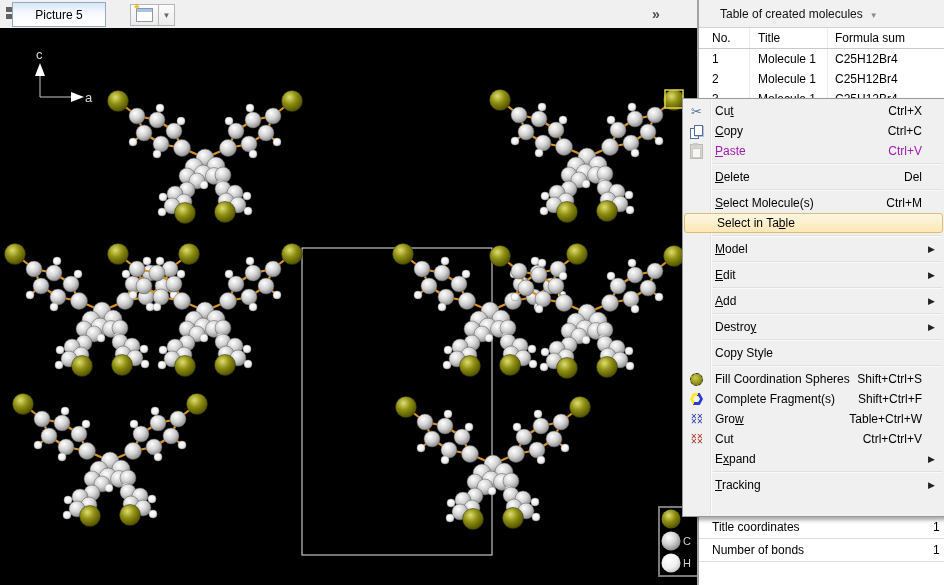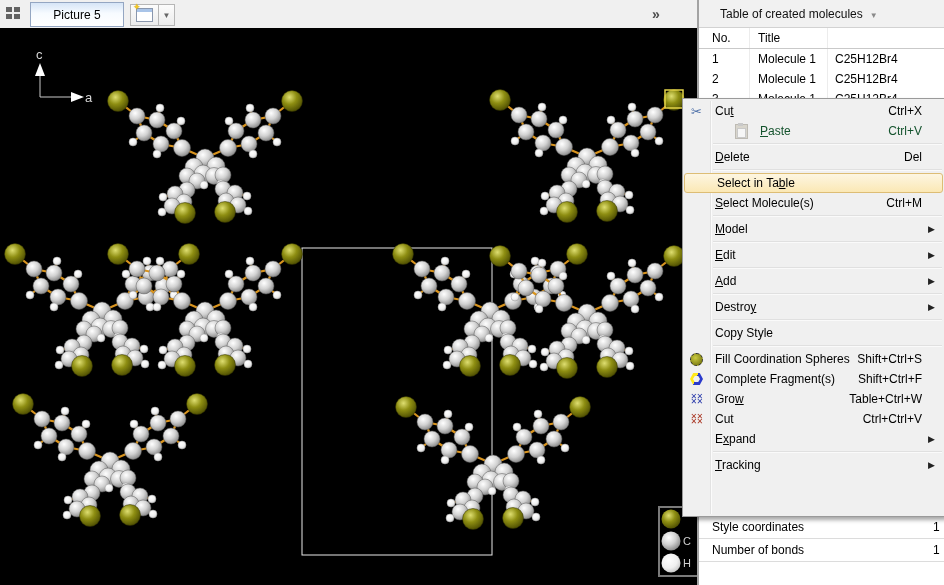--- a/index.html
+++ b/index.html
@@ -4,21 +4,21 @@
 <style>
   html,body{margin:0;padding:0;}
   body{width:944px;height:585px;overflow:hidden;position:relative;background:#f0f0f0;
        font-family:"Liberation Sans","DejaVu Sans",sans-serif;font-size:12px;color:#000;}
 
   
   .tabbar{position:absolute;left:0;top:0;width:697px;height:28px;background:#f0f0f0;}
   .views-btn{position:absolute;left:4px;top:5px;width:22px;height:18px;display:grid;
              grid-template-columns:6px 6px;grid-template-rows:5px 5px;gap:2px;padding:2px;}
   .views-btn span{background:#636363;}
-  .tab{position:absolute;left:30px;top:2px;width:94px;height:25px;box-sizing:border-box;
+  .tab{position:absolute;left:12px;top:2px;width:94px;height:25px;box-sizing:border-box;
        border:1px solid #94a6c2;background:linear-gradient(180deg,#d6e5f7 0%,#f7fbff 45%,#ffffff 100%);
        display:flex;align-items:center;justify-content:center;}
   .newpic{position:absolute;left:130px;top:4px;height:22px;display:flex;box-sizing:border-box;
           border:1px solid #b6b6b6;background:linear-gradient(#fcfcfc,#ececec);}
   .newpic-main{width:27px;display:flex;align-items:center;justify-content:center;position:relative;}
   .win-icon{position:relative;width:15px;height:12px;border:1px solid #8a97ad;background:#fff;}
   .win-icon::before{content:"";position:absolute;left:0;top:0;right:0;height:3px;background:#a9c4e8;}
   .win-icon::after{content:"✦";position:absolute;left:-4px;top:-7px;font-size:9px;color:#f4c928;
                    text-shadow:0 0 1px #b98e00;}
   .newpic-drop{width:15px;border-left:1px solid #b6b6b6;display:flex;align-items:center;justify-content:center;
@@ -46,21 +46,21 @@
   .prop-row .plabel{padding-left:13px;}
   .prop-row .pvalue{position:absolute;left:234px;}
 
   
   .context-menu{position:absolute;left:682px;top:98px;width:262px;height:419px;box-sizing:border-box;
                 background:#f0f0f0;border:1px solid #9a9a9a;border-right:none;
                 box-shadow:3px 3px 4px rgba(0,0,0,.35);padding:2px 0;z-index:10;}
   .gutter-line{position:absolute;left:27px;top:2px;bottom:2px;width:1px;background:#e2e2e2;
                border-right:1px solid #fbfbfb;}
   .menu-item{height:20px;display:flex;align-items:center;position:relative;color:#000;}
-  .menu-item.disabled{color:#14532d;padding-left:45px;}
+  .menu-item.disabled{color:#a21caf;}
   .menu-item.disabled .mi-icon{opacity:.45;filter:grayscale(60%);}
   .menu-item.highlighted{background:linear-gradient(#fdf6e2,#fbe8b5);border:1px solid #ddbd75;
                          border-radius:3px;margin:0 1px;box-sizing:border-box;}
   .mi-icon{width:27px;flex:none;display:flex;align-items:center;justify-content:center;}
   .mi-label{margin-left:5px;white-space:nowrap;}
   .mi-shortcut{position:absolute;right:22px;white-space:nowrap;}
   .mi-arrow{position:absolute;right:9px;font-size:9px;color:#222;}
   .menu-sep{height:6px;margin-left:30px;margin-right:2px;position:relative;}
   .menu-sep::after{content:"";position:absolute;left:0;right:0;top:2px;height:1px;background:#e0e0e0;
                    border-bottom:1px solid #fafafa;}
@@ -938,82 +938,93 @@
 
 <div class="rightpanel">
   <div class="panel-title">
     <span>Table of created molecules</span>
     <span class="darr">▼</span>
   </div>
   <div class="mol-table" id="moltable">
       <div class="tbl-row tbl-header">
         <div>No.</div>
         <div>Title</div>
+        <div>Formula sum</div>
       </div>
       <div class="tbl-row">
         <div>1</div>
         <div>Molecule 1</div>
         <div>C25H12Br4</div>
       </div>
       <div class="tbl-row">
         <div>2</div>
         <div>Molecule 1</div>
         <div>C25H12Br4</div>
       </div>
       <div class="tbl-row">
         <div>3</div>
         <div>Molecule 1</div>
         <div>C25H12Br4</div>
       </div>
     </div>
   <div class="props" id="propsrows">
       <div class="prop-row">
-        <span class="plabel">Style coordinates</span>
+        <span class="plabel">Title coordinates</span>
         <span class="pvalue">1</span>
       </div>
       <div class="prop-row">
         <span class="plabel">Number of bonds</span>
         <span class="pvalue">1</span>
       </div>
     </div>
 </div>
 
 <div class="context-menu" id="ctxmenu">
   <div class="gutter-line"></div>
 <div class="menu-item">
       <span class="mi-icon">
         <span class="ic-scissors">✂</span>
       </span>
       <span class="mi-label">Cu<u>t</u></span>
       <span class="mi-shortcut">Ctrl+X</span>
     </div>
+    <div class="menu-item">
+      <span class="mi-icon">
+        <span class="ic-copy">
+          <i></i>
+          <i></i>
+        </span>
+      </span>
+      <span class="mi-label"><u>C</u>opy</span>
+      <span class="mi-shortcut">Ctrl+C</span>
+    </div>
     <div class="menu-item disabled">
       <span class="mi-icon">
         <span class="ic-paste">
           <i></i>
         </span>
       </span>
       <span class="mi-label"><u>P</u>aste</span>
       <span class="mi-shortcut">Ctrl+V</span>
     </div>
     <div class="menu-sep"></div>
     <div class="menu-item">
       <span class="mi-icon"></span>
       <span class="mi-label"><u>D</u>elete</span>
       <span class="mi-shortcut">Del</span>
     </div>
     <div class="menu-sep"></div>
+    <div class="menu-item">
+      <span class="mi-icon"></span>
+      <span class="mi-label"><u>S</u>elect Molecule(s)</span>
+      <span class="mi-shortcut">Ctrl+M</span>
+    </div>
     <div class="menu-item highlighted">
       <span class="mi-icon"></span>
       <span class="mi-label">Select in Ta<u>b</u>le</span>
-    </div>
-    <div class="menu-item">
-      <span class="mi-icon"></span>
-      <span class="mi-label"><u>S</u>elect Molecule(s)</span>
-      <span class="mi-shortcut">Ctrl+M</span>
     </div>
     <div class="menu-sep"></div>
     <div class="menu-item">
       <span class="mi-icon"></span>
       <span class="mi-label"><u>M</u>odel</span>
       <span class="mi-arrow">▶</span>
     </div>
     <div class="menu-sep"></div>
     <div class="menu-item">
       <span class="mi-icon"></span>

